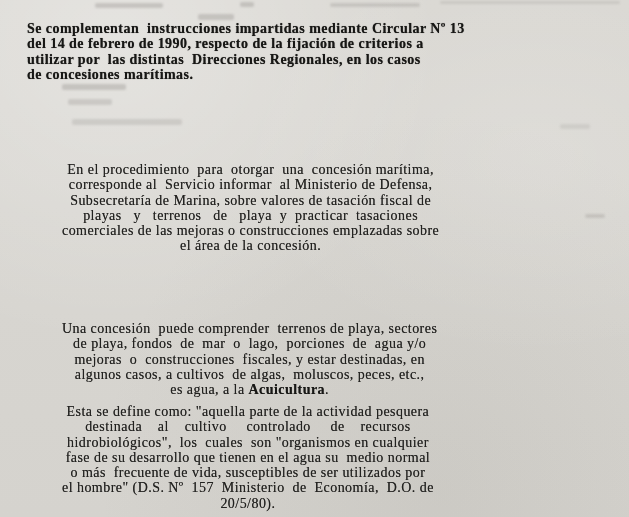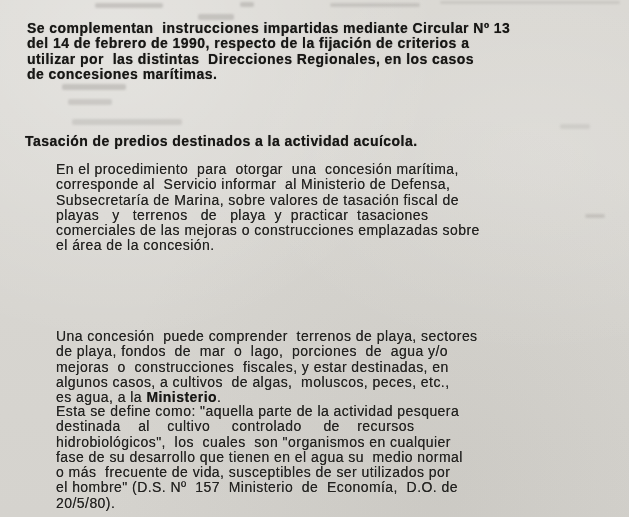--- a/index.html
+++ b/index.html
@@ -11,44 +11,44 @@
     position: relative;
     width: 629px;
     height: 517px;
     overflow: hidden;
     background-color: #d8d6d1;
     background-image:
       radial-gradient(ellipse at 18% 8%, rgba(255,255,255,0.30), transparent 45%),
       radial-gradient(ellipse at 85% 30%, rgba(255,255,255,0.14), transparent 40%),
       radial-gradient(ellipse at 70% 95%, rgba(120,118,108,0.10), transparent 55%),
       linear-gradient(#dad8d3, #d5d3ce);
-    font-family: Liberation Sans, sans-serif;
+    font-family: Liberation Serif, serif;
     color: #1d1d1d;
   }
   .para {
     position: absolute;
     margin: 0;
     font-size: 14px;
     line-height: 15.3px;
     letter-spacing: 0.45px;
     white-space: pre;
     color: #222220;
     text-shadow: 0 0 0.6px rgba(35,33,30,0.65);
   }
   .bold {
     font-weight: 700;
     color: #171715;
     text-shadow: 0 0 0.7px rgba(25,23,20,0.7);
   }
   .intro   { left: 27px; top: 21px;  }
   .heading { left: 25px; top: 134px; }
-  .indent  { left: 56px; }
+  .indent  { left: 62px; text-align: center; }
   .p-procedimiento { top: 162px; }
   .p-enrolar       { top: 261px; }
-  .p-cultivos      { top: 321px; margin-top: 8px; }
+  .p-cultivos      { top: 321px; }
   .p-definicion    { top: 404px; }
   .bold-word {
     font-weight: 700;
     color: #171715;
   }
   .artifact {
     position: absolute;
     background: rgba(95,92,86,0.22);
     border-radius: 2px;
     filter: blur(1.2px);
@@ -78,35 +78,34 @@
   <div class="artifact a7"></div>
   <div class="artifact a8"></div>
   <div class="artifact a9"></div>
   <div class="artifact a10"></div>
 
   <p class="para bold intro">Se complementan  instrucciones impartidas mediante Circular Nº 13
 del 14 de febrero de 1990, respecto de la fijación de criterios a
 utilizar por  las distintas  Direcciones Regionales, en los casos
 de concesiones marítimas.</p>
 
-  <p class="para bold heading">Tasación de predios destinados a la actividad acuícola.</p>
 
   <p class="para indent p-procedimiento">En el procedimiento  para  otorgar  una  concesión marítima,
 corresponde al  Servicio informar  al Ministerio de Defensa,
 Subsecretaría de Marina, sobre valores de tasación fiscal de
 playas   y   terrenos   de   playa  y  practicar  tasaciones
 comerciales de las mejoras o construcciones emplazadas sobre
 el área de la concesión.</p>
 
 
   <p class="para indent p-cultivos"><span>Una concesión  puede comprender  terrenos de playa, sectores
 de playa, fondos  de  mar  o  lago,  porciones  de  agua y/o
 mejoras  o  construcciones  fiscales, y estar destinadas, en
 algunos casos, a cultivos  de algas,  moluscos, peces, etc.,
-</span><span>es agua, a la </span><span class="bold-word">Ministerio</span><span>.</span></p>
+</span><span>es agua, a la </span><span class="bold-word">Acuicultura</span><span>.</span></p>
 
   <p class="para indent p-definicion">Esta se define como: "aquella parte de la actividad pesquera
 destinada    al    cultivo     controlado     de    recursos
 hidrobiológicos",  los  cuales  son "organismos en cualquier
 fase de su desarrollo que tienen en el agua su  medio normal
 o más  frecuente de vida, susceptibles de ser utilizados por
 el hombre" (D.S. Nº  157  Ministerio  de  Economía,  D.O. de
 20/5/80).</p>
 
 </div>

